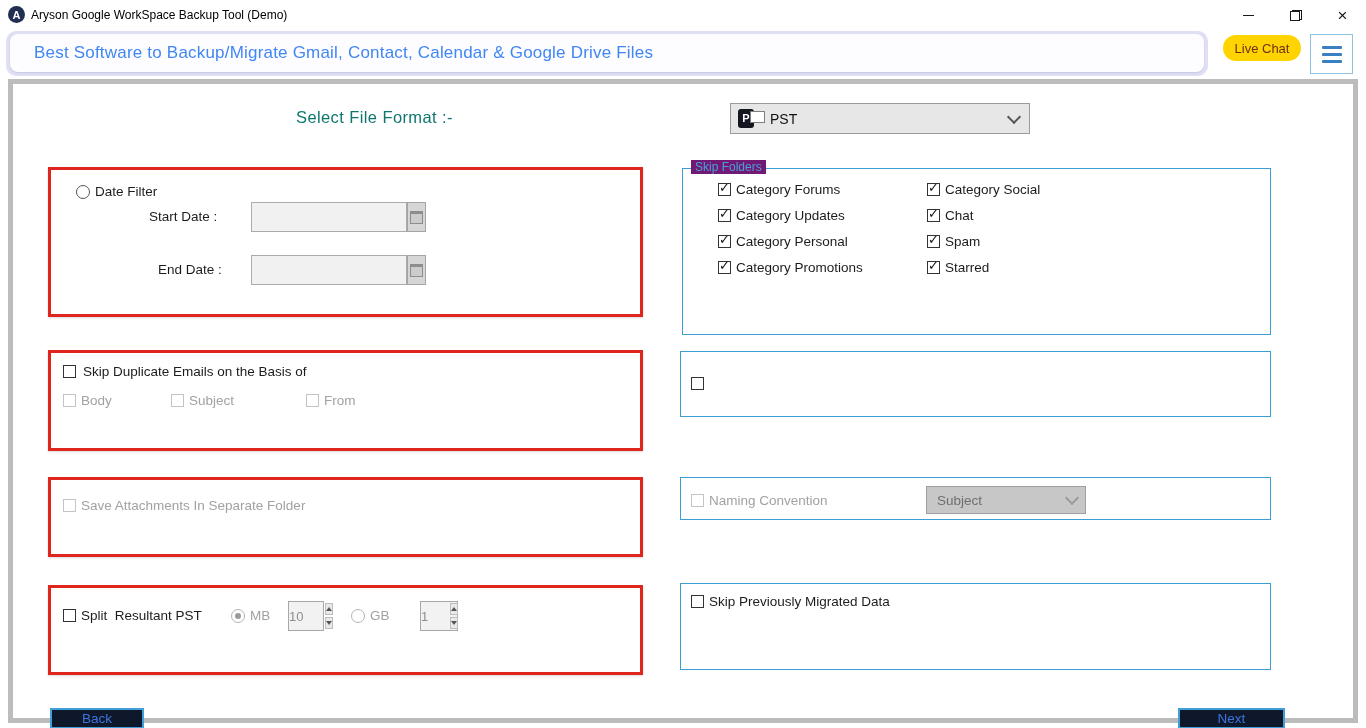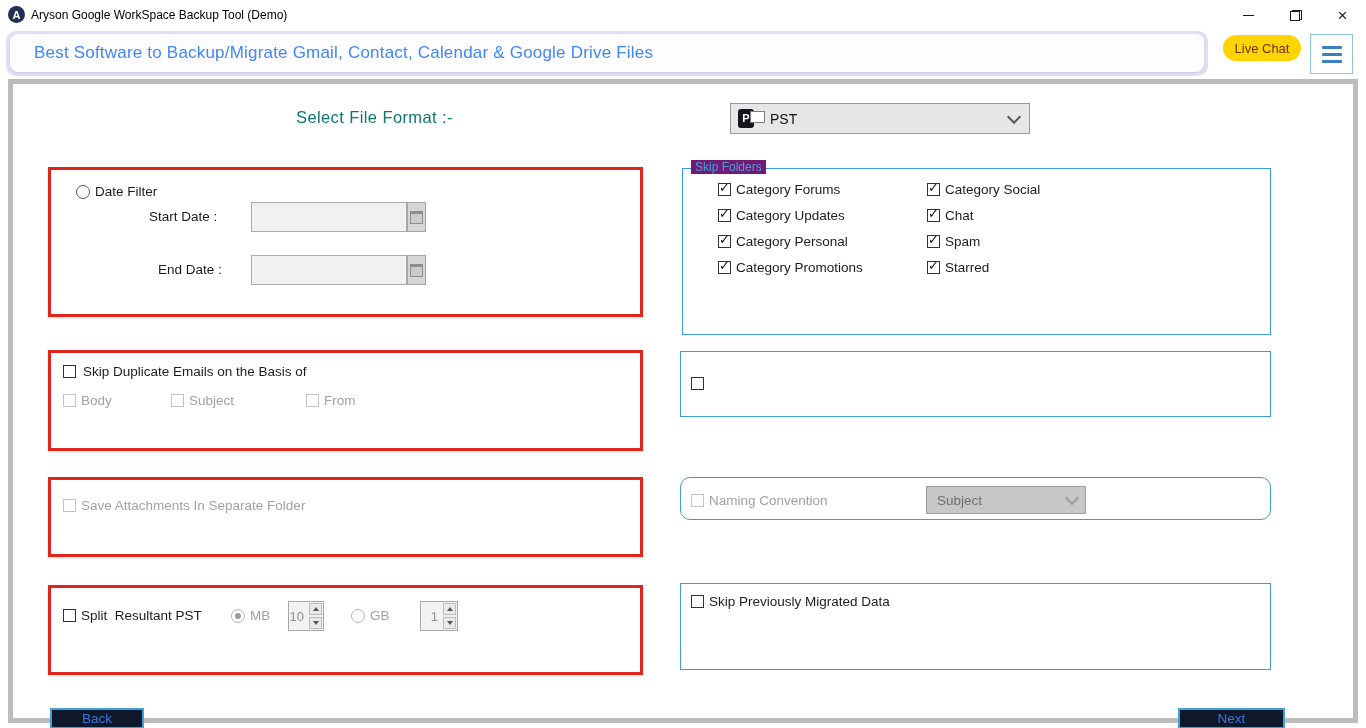--- a/index.html
+++ b/index.html
@@ -65,21 +65,21 @@
   .cb.disabled{border-color:#c4c4c4;}
   .cb .check{position:absolute;left:0px;top:-3px;font-size:13px;color:#111;line-height:1;}
   .radio{width:14px;height:14px;border:1px solid #555;border-radius:50%;background:#fff;box-sizing:border-box;position:absolute;}
   .radio.dis{border-color:#b5b5b5;}
   .radio.sel::after{content:"";position:absolute;left:3px;top:3px;width:6px;height:6px;border-radius:50%;background:#9a9a9a;}
   .dinput{position:absolute;background:#f1f1f1;border:1px solid #ababab;box-sizing:border-box;}
   .calbtn{position:absolute;background:#d6d6d6;border:1px solid #a4a4a4;box-sizing:border-box;
     display:flex;align-items:center;justify-content:center;}
   .calicon{width:11px;height:9px;border:1px solid #8d8d8d;border-top-width:3px;background:#cccccc;}
   .spin{position:absolute;background:#f2f2f2;border:1px solid #a8a8a8;box-sizing:border-box;display:flex;}
-  .spin .val{flex:1;display:flex;align-items:center;justify-content:flex-end;padding-right:4px;
+  .spin .val{flex:1;display:flex;align-items:center;justify-content:flex-end;padding-right:21px;
     font-size:13px;color:#8e8e8e;}
   .spin .arrows{width:15px;display:flex;flex-direction:column;}
   .spin .sbtn{flex:1;background:#e9e9e9;border:1px solid #bdbdbd;margin:1px 1px;
     display:flex;align-items:center;justify-content:center;}
   .tri-up{width:0;height:0;border-left:3px solid transparent;border-right:3px solid transparent;border-bottom:4px solid #555;}
   .tri-down{width:0;height:0;border-left:3px solid transparent;border-right:3px solid transparent;border-top:4px solid #555;}
   .dropdown-dis{position:absolute;background:#c7c7c7;border:1px solid #9f9f9f;box-sizing:border-box;
     display:flex;align-items:center;padding:0 8px 0 10px;}
   .dropdown-dis .dtext{flex:1;font-size:13.5px;color:#6f6f6f;}
 
@@ -237,21 +237,21 @@
   <span class="cb" style="left:244px;top:92px;">
       <span class="check">✓</span>
     </span>
   <span class="lbl abs" style="left:262px;top:91px;">Starred</span>
 </div>
 
 <div class="abs bluebox" style="left:680px;top:351px;width:591px;height:66px;">
   <span class="cb" style="left:10px;top:25px;"></span>
 </div>
 
-<div class="abs bluebox" style="left:680px;top:477px;width:591px;height:43px;border-radius:10px;">
+<div class="abs bluebox" style="left:680px;top:477px;width:591px;height:43px;">
   <span class="cb disabled" style="left:10px;top:16px;"></span>
   <span class="lbl dis abs" style="left:28px;top:15px;">Naming Convention</span>
   <div class="dropdown-dis" style="left:245px;top:8px;width:160px;height:28px;">
     <span class="dtext">Subject</span>
     <span class="chev light"></span>
   </div>
 </div>
 
 <div class="abs bluebox" style="left:680px;top:583px;width:591px;height:87px;">
   <span class="cb" style="left:10px;top:11px;"></span>

